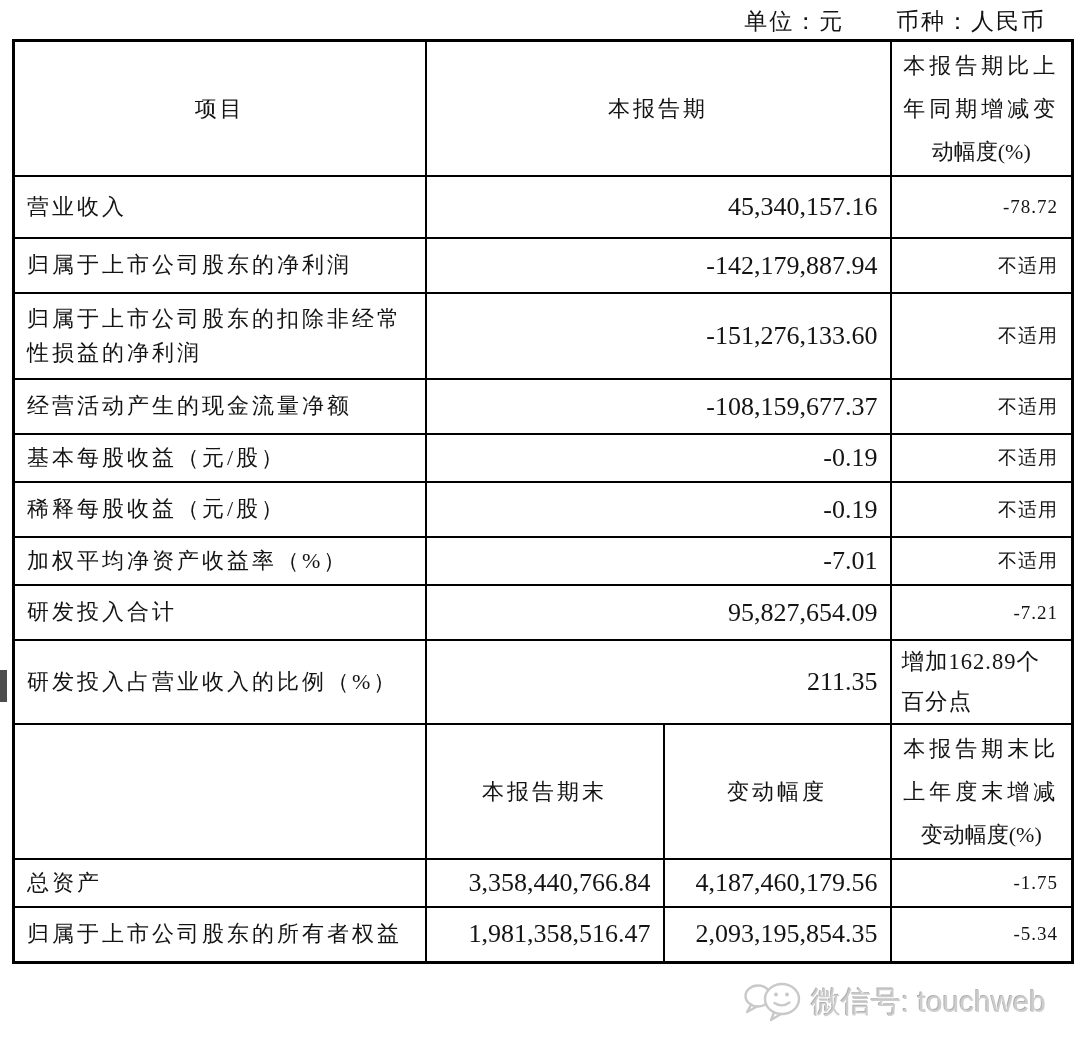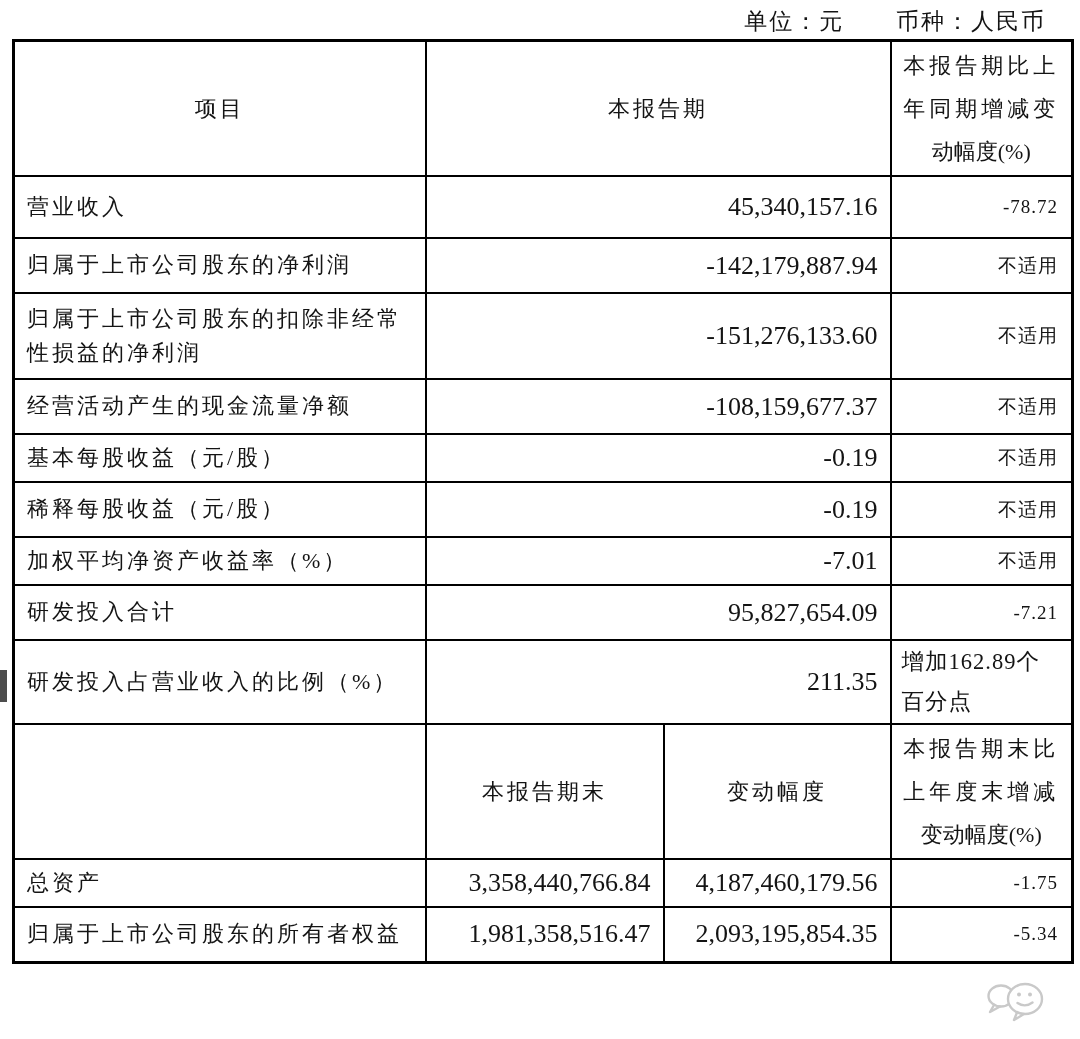--- a/index.html
+++ b/index.html
@@ -238,13 +238,14 @@
         <ellipse cx="17" cy="18" rx="12.5" ry="10.5"></ellipse>
         <path d="M10 27 L6 34 L16 28.5"></path>
         <ellipse cx="41" cy="21" rx="17" ry="15" fill="#ffffff"></ellipse>
         <path d="M33 34.5 L30 42 L40 36"></path>
         <path d="M33.5 25 Q 41 30 48.5 24.5"></path>
       </g>
       <circle cx="35" cy="16.5" r="2" fill="#c9c9c9"></circle>
       <circle cx="46" cy="16.5" r="2" fill="#c9c9c9"></circle>
     </svg>
   </span>
+  <span class="wm-text">微信号: touchweb</span>
 </div>
 
 </body></html>

